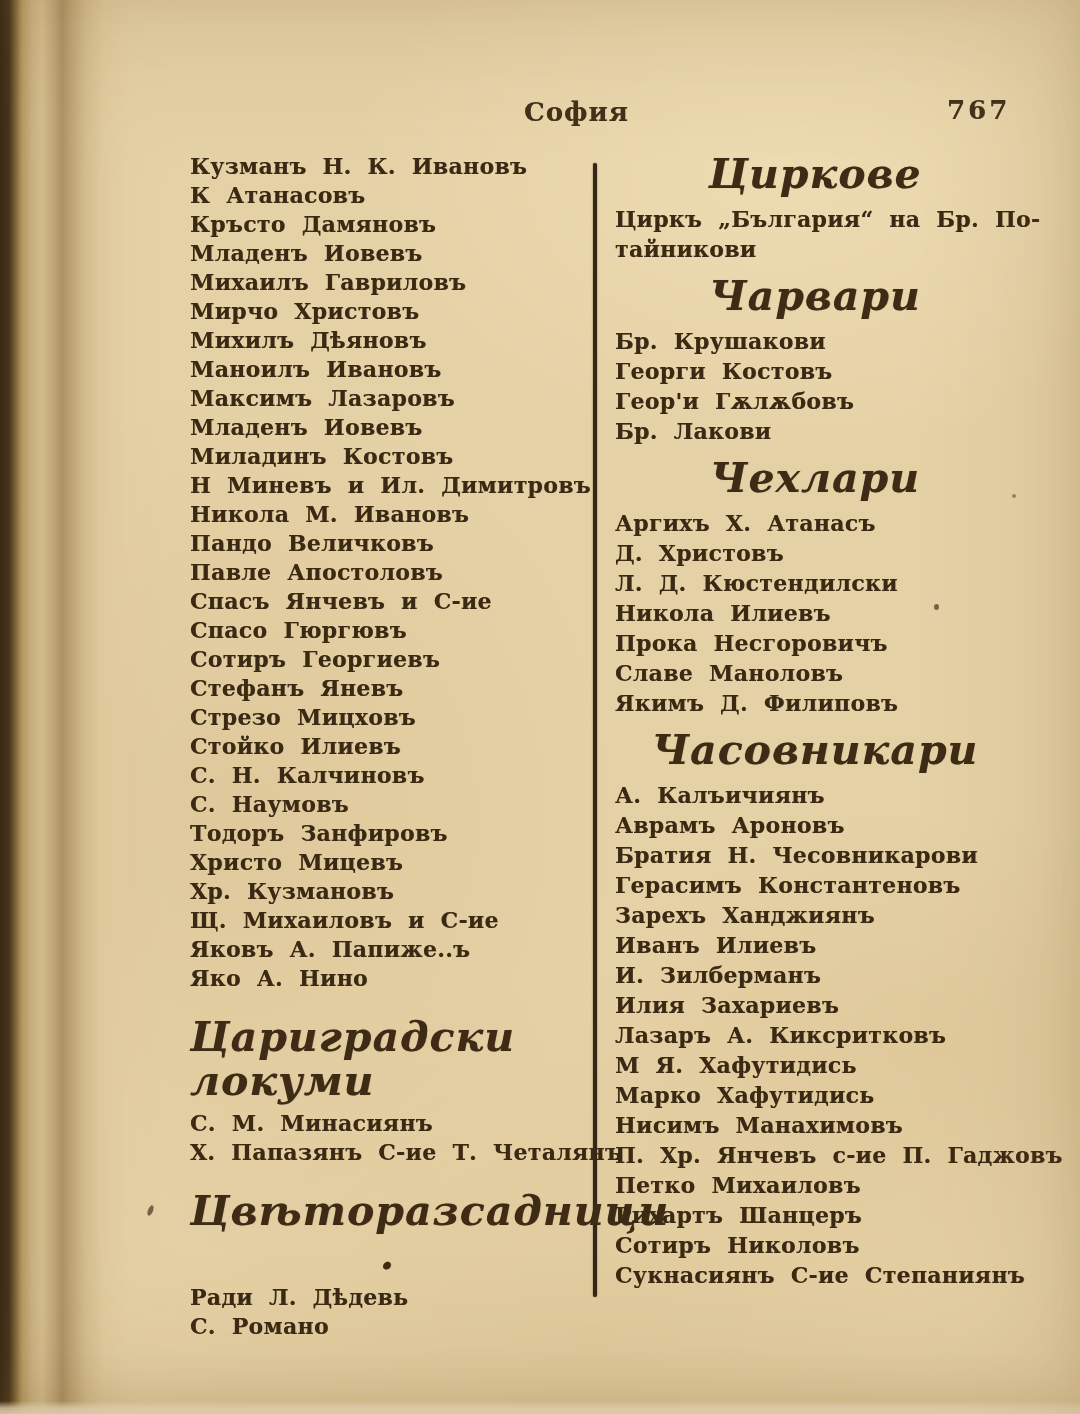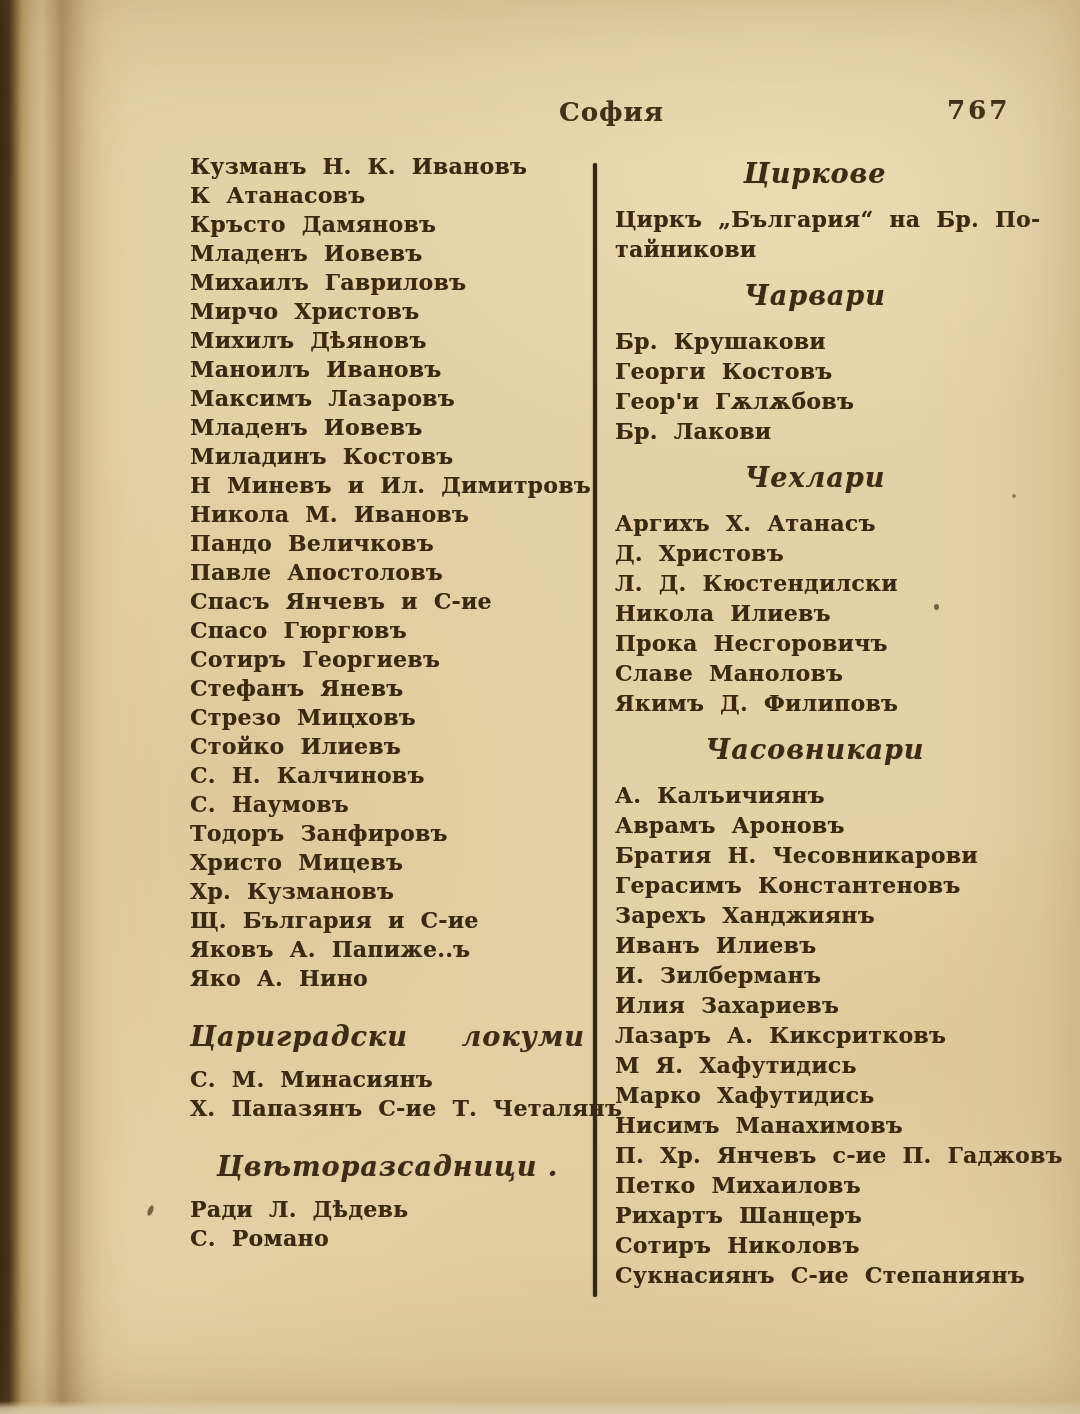--- a/index.html
+++ b/index.html
@@ -26,21 +26,21 @@
       #2b2011 0px, #3d2e19 9px, #7a6138 15px, #bca169 22px, #d2ba8a 32px,
       #d9c495 42px, #c4ab7c 54px, #af9569 62px, #c2a97a 72px, #d6c092 86px,
       #e2cda0 104px, rgba(226,205,160,0) 130px);
   }
   .bottom-edge {
     position:absolute; left:0; right:0; bottom:0; height:13px;
     background: linear-gradient(180deg, rgba(246,234,202,0) 0%, rgba(246,234,202,.85) 55%, #f6ecca 100%);
   }
 
   .header-title {
-    position:absolute; left:559px; top:97px;
+    position:absolute; left:524px; top:97px;
     font-size:26px; font-weight:700; letter-spacing:1px; color:#42301a;
     text-shadow:.3px .3px .6px rgba(58,41,19,.45);
   }
   .page-number {
     position:absolute; left:947px; top:95px;
     font-size:26px; font-weight:700; letter-spacing:3px; color:#42301a;
     text-shadow:.3px .3px .6px rgba(58,41,19,.45);
   }
 
   .divider {
@@ -54,21 +54,21 @@
   .col-right { left:615px; top:152px; width:400px; }
 
   .entry {
     font-size:22px; font-weight:700; line-height:29px; white-space:nowrap;
     word-spacing:8px; letter-spacing:.3px;
     text-shadow:.3px .3px .6px rgba(58,41,19,.5);
   }
   .col-right .entry { line-height:30px; }
 
   .heading {
-    font-style:italic; font-weight:600; font-size:27px; line-height:44px;
+    font-style:italic; font-weight:600; font-size:41px; line-height:44px;
     margin:10px 0 8px 0; letter-spacing:1px; color:#3d2b15;
     text-shadow:.3px .3px .7px rgba(58,41,19,.45);
   }
   .col-left .heading { margin-top:22px; margin-bottom:6px; }
   .col-right .heading:first-child { margin-top:0; }
   .h-justify { text-align:justify; text-align-last:justify; }
   .h-center  { text-align:center; }
 
   .speck { position:absolute; background:rgba(60,42,20,.65); border-radius:50%; }
   .speck-1 { left:148px; top:1205px; width:5px; height:11px; transform:rotate(22deg); }
@@ -109,21 +109,21 @@
         <div class="entry">Спасо Гюргювъ</div>
         <div class="entry">Сотиръ Георгиевъ</div>
         <div class="entry">Стефанъ Яневъ</div>
         <div class="entry">Стрезо Мицховъ</div>
         <div class="entry">Стойко Илиевъ</div>
         <div class="entry">С. Н. Калчиновъ</div>
         <div class="entry">С. Наумовъ</div>
         <div class="entry">Тодоръ Занфировъ</div>
         <div class="entry">Христо Мицевъ</div>
         <div class="entry">Хр. Кузмановъ</div>
-        <div class="entry">Щ. България и С-ие</div>
+        <div class="entry">Щ. Михаиловъ и С-ие</div>
         <div class="entry">Яковъ А. Папиже..ъ</div>
         <div class="entry">Яко А. Нино</div>
       </div>
 
     <div class="heading h-justify">Цариградски локуми</div>
     <div>
         <div class="entry">С. М. Минасиянъ</div>
         <div class="entry">Х. Папазянъ С-ие Т. Четалянъ</div>
       </div>
 

